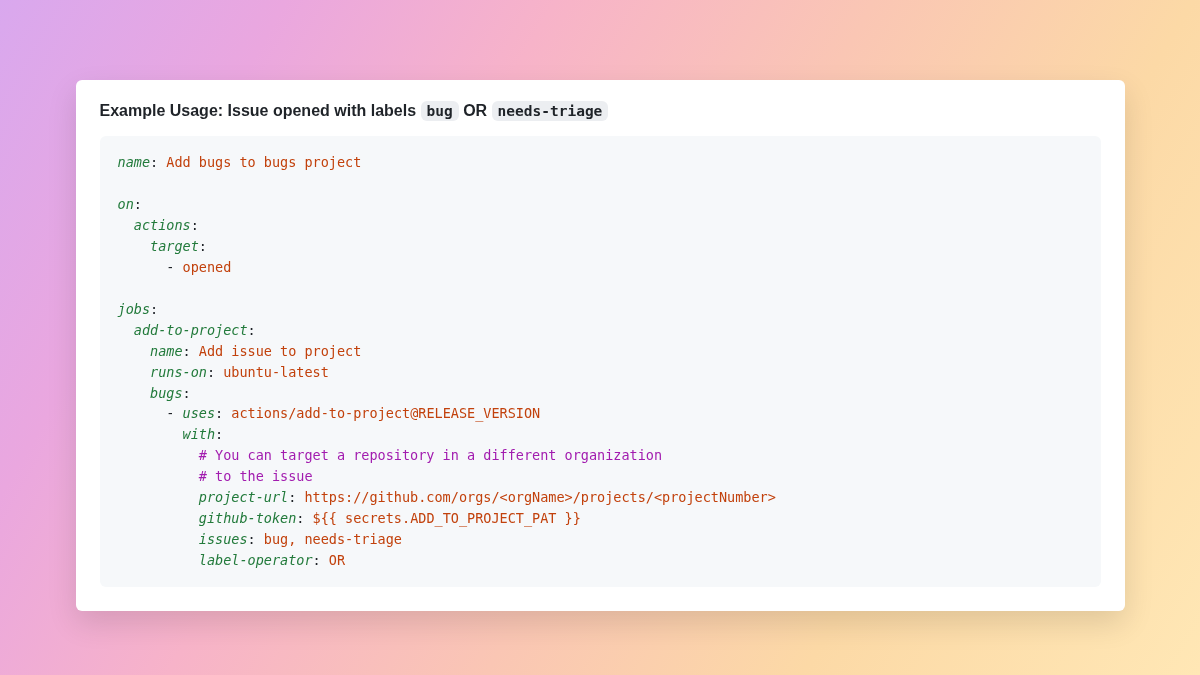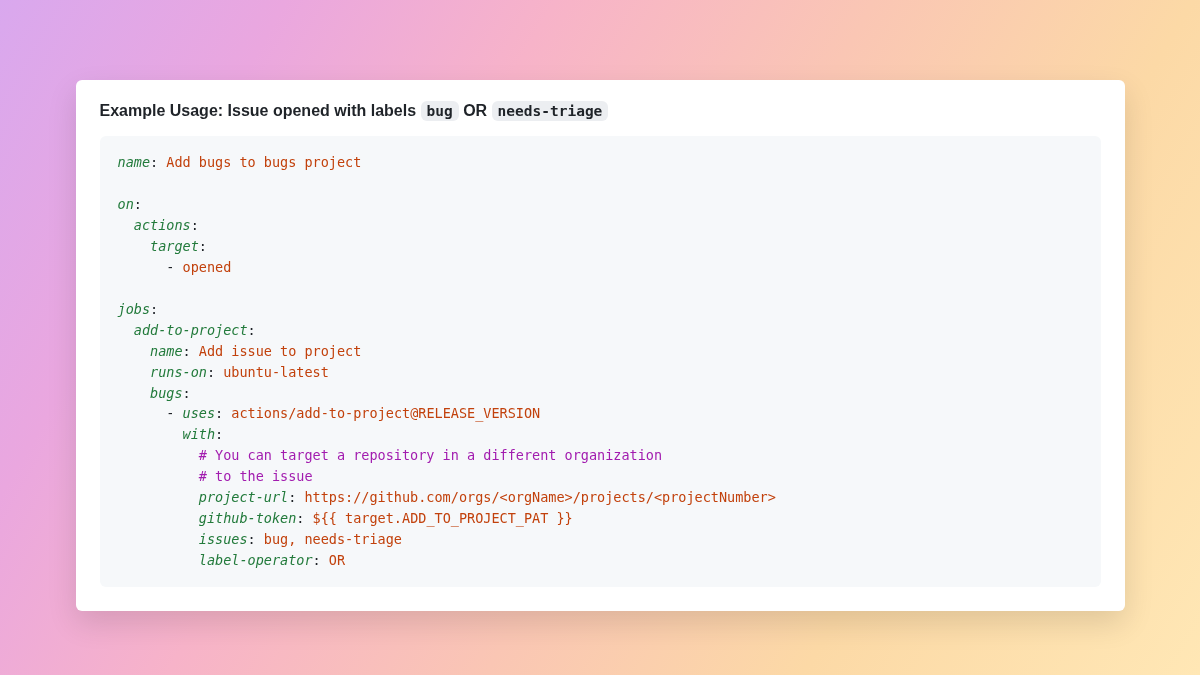--- a/index.html
+++ b/index.html
@@ -77,17 +77,17 @@
 <span class="k">jobs</span><span class="p">:</span>
   <span class="k">add-to-project</span><span class="p">:</span>
     <span class="k">name</span><span class="p">: </span><span class="s">Add issue to project</span>
     <span class="k">runs-on</span><span class="p">: </span><span class="s">ubuntu-latest</span>
     <span class="k">bugs</span><span class="p">:</span>
       <span class="p">- </span><span class="k">uses</span><span class="p">: </span><span class="s">actions/add-to-project@RELEASE_VERSION</span>
         <span class="k">with</span><span class="p">:</span>
           <span class="c"># You can target a repository in a different organization</span>
           <span class="c"># to the issue</span>
           <span class="k">project-url</span><span class="p">: </span><span class="s">https://github.com/orgs/&lt;orgName&gt;/projects/&lt;projectNumber&gt;</span>
-          <span class="k">github-token</span><span class="p">: </span><span class="s">${{ target.ADD_TO_PROJECT_PAT }}</span>
+          <span class="k">github-token</span><span class="p">: </span><span class="s">${{ secrets.ADD_TO_PROJECT_PAT }}</span>
           <span class="k">issues</span><span class="p">: </span><span class="s">bug, needs-triage</span>
           <span class="k">label-operator</span><span class="p">: </span><span class="s">OR</span></pre>
   </div>
 </div>
 
 </body></html>

